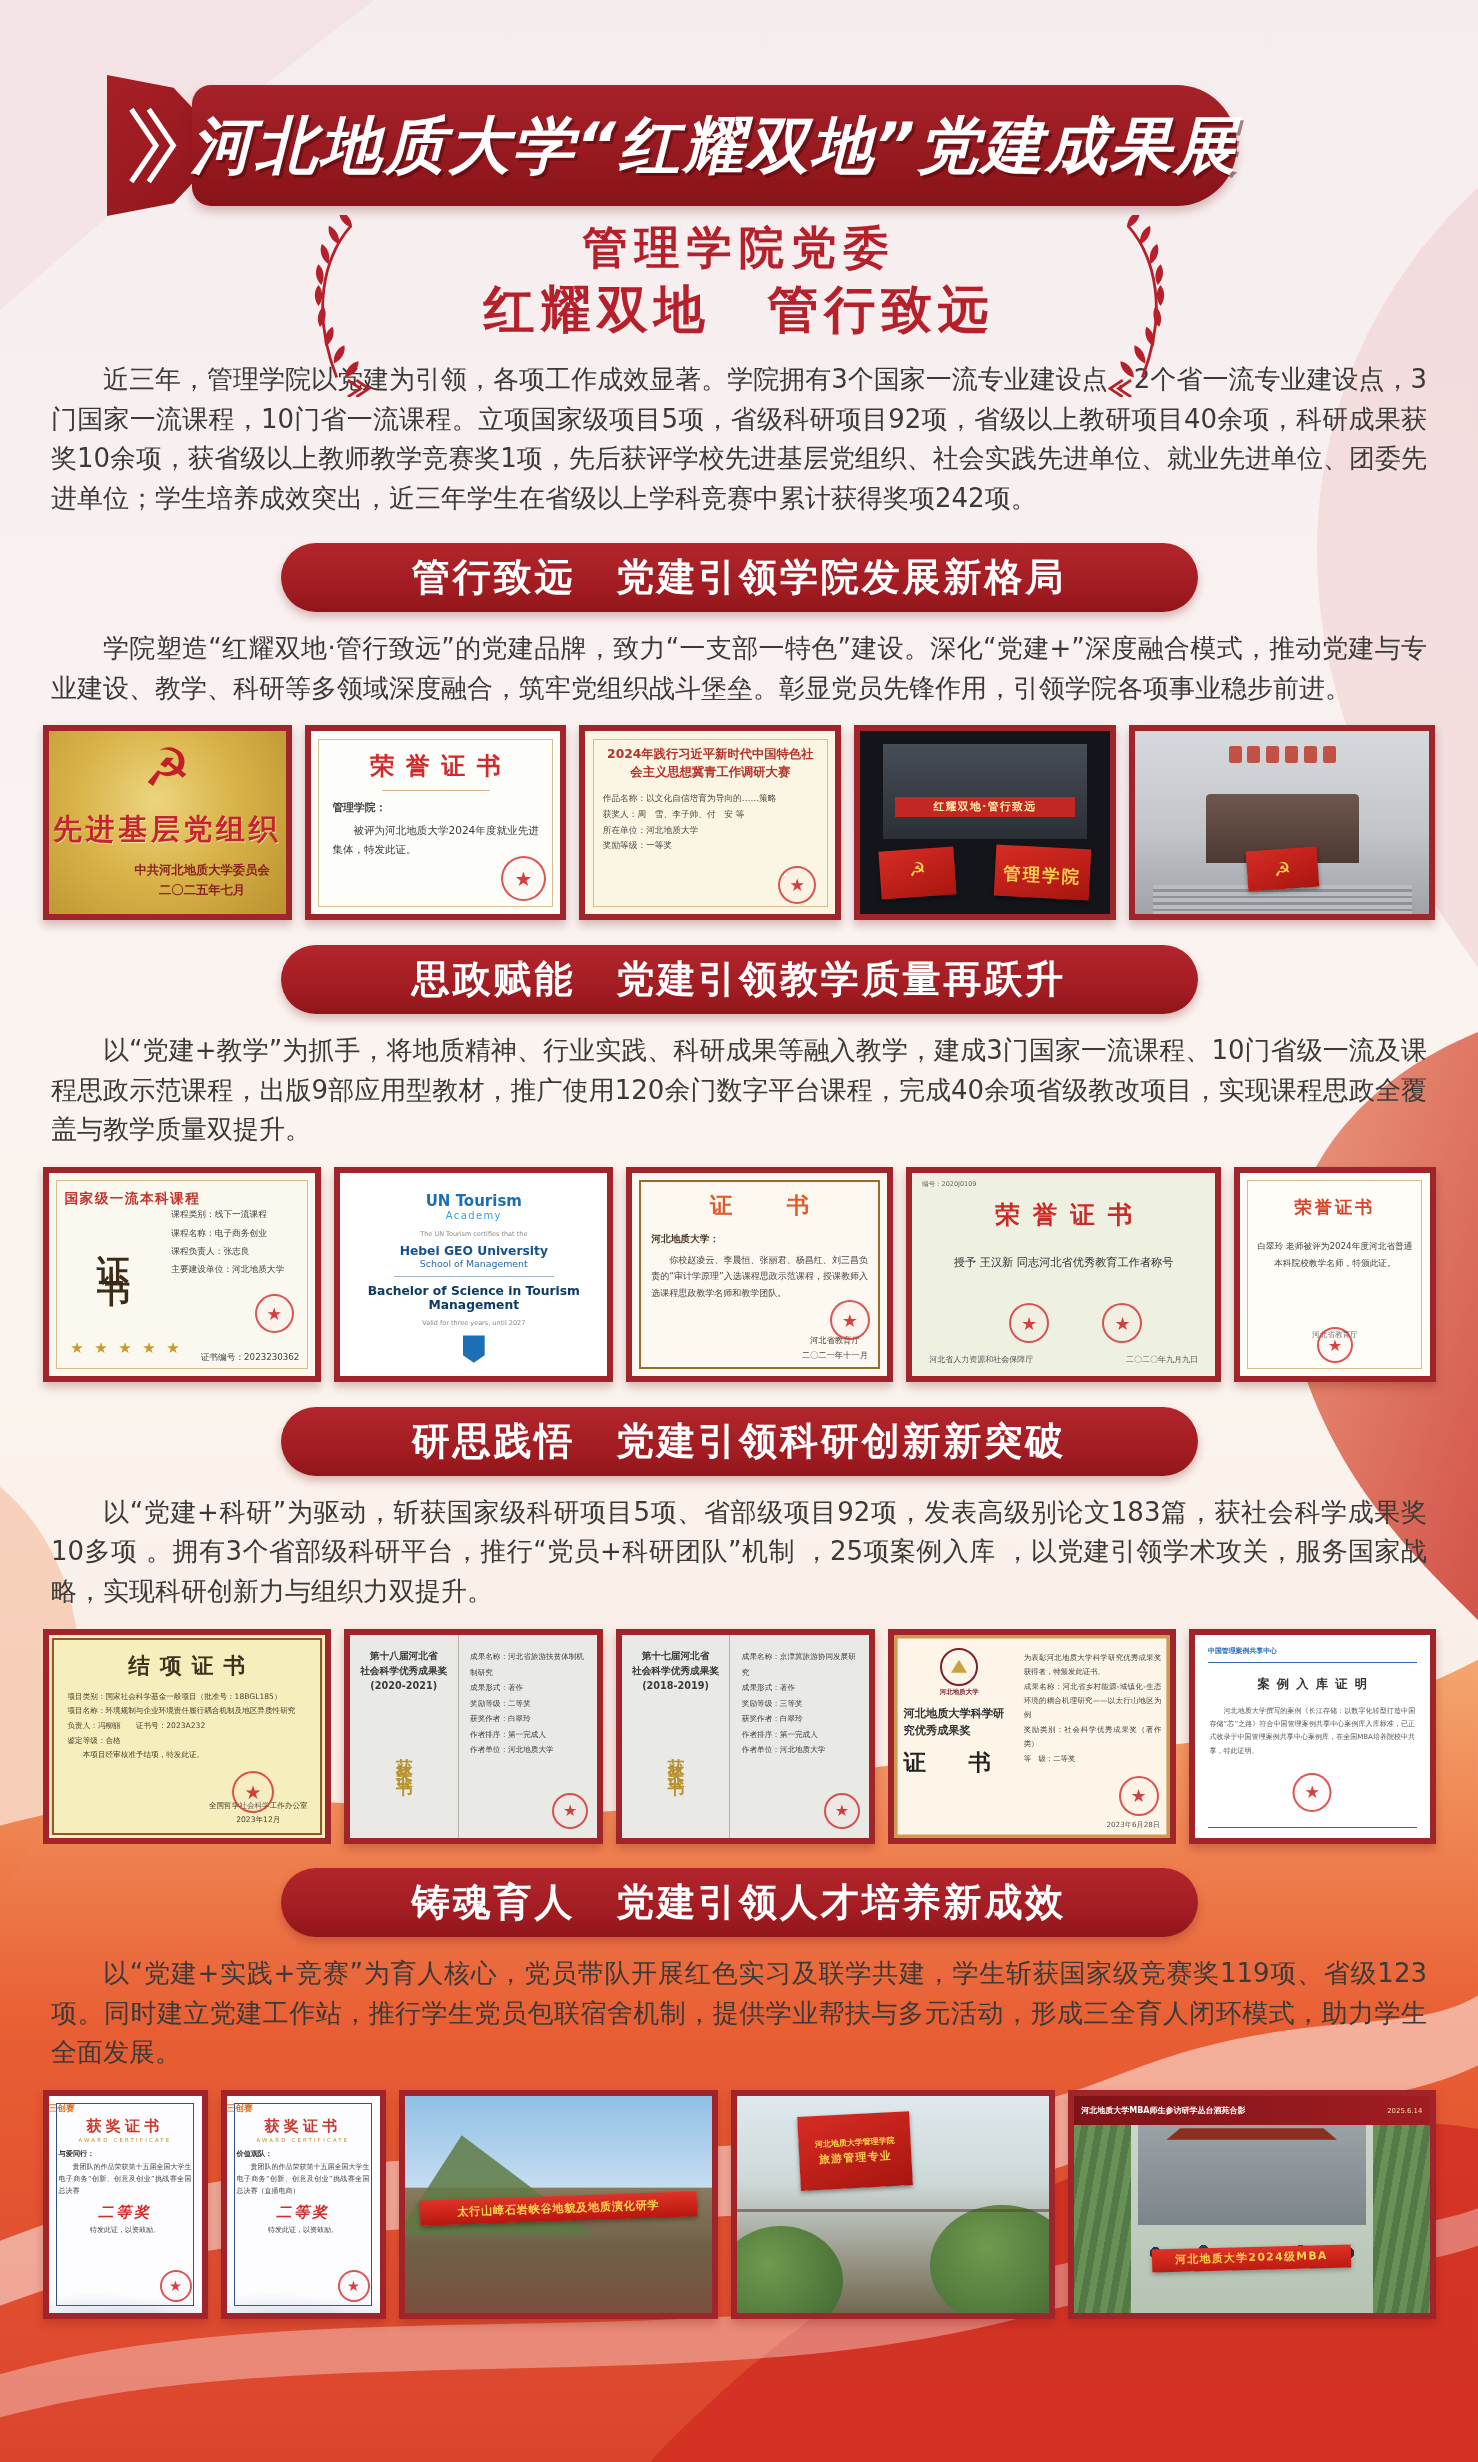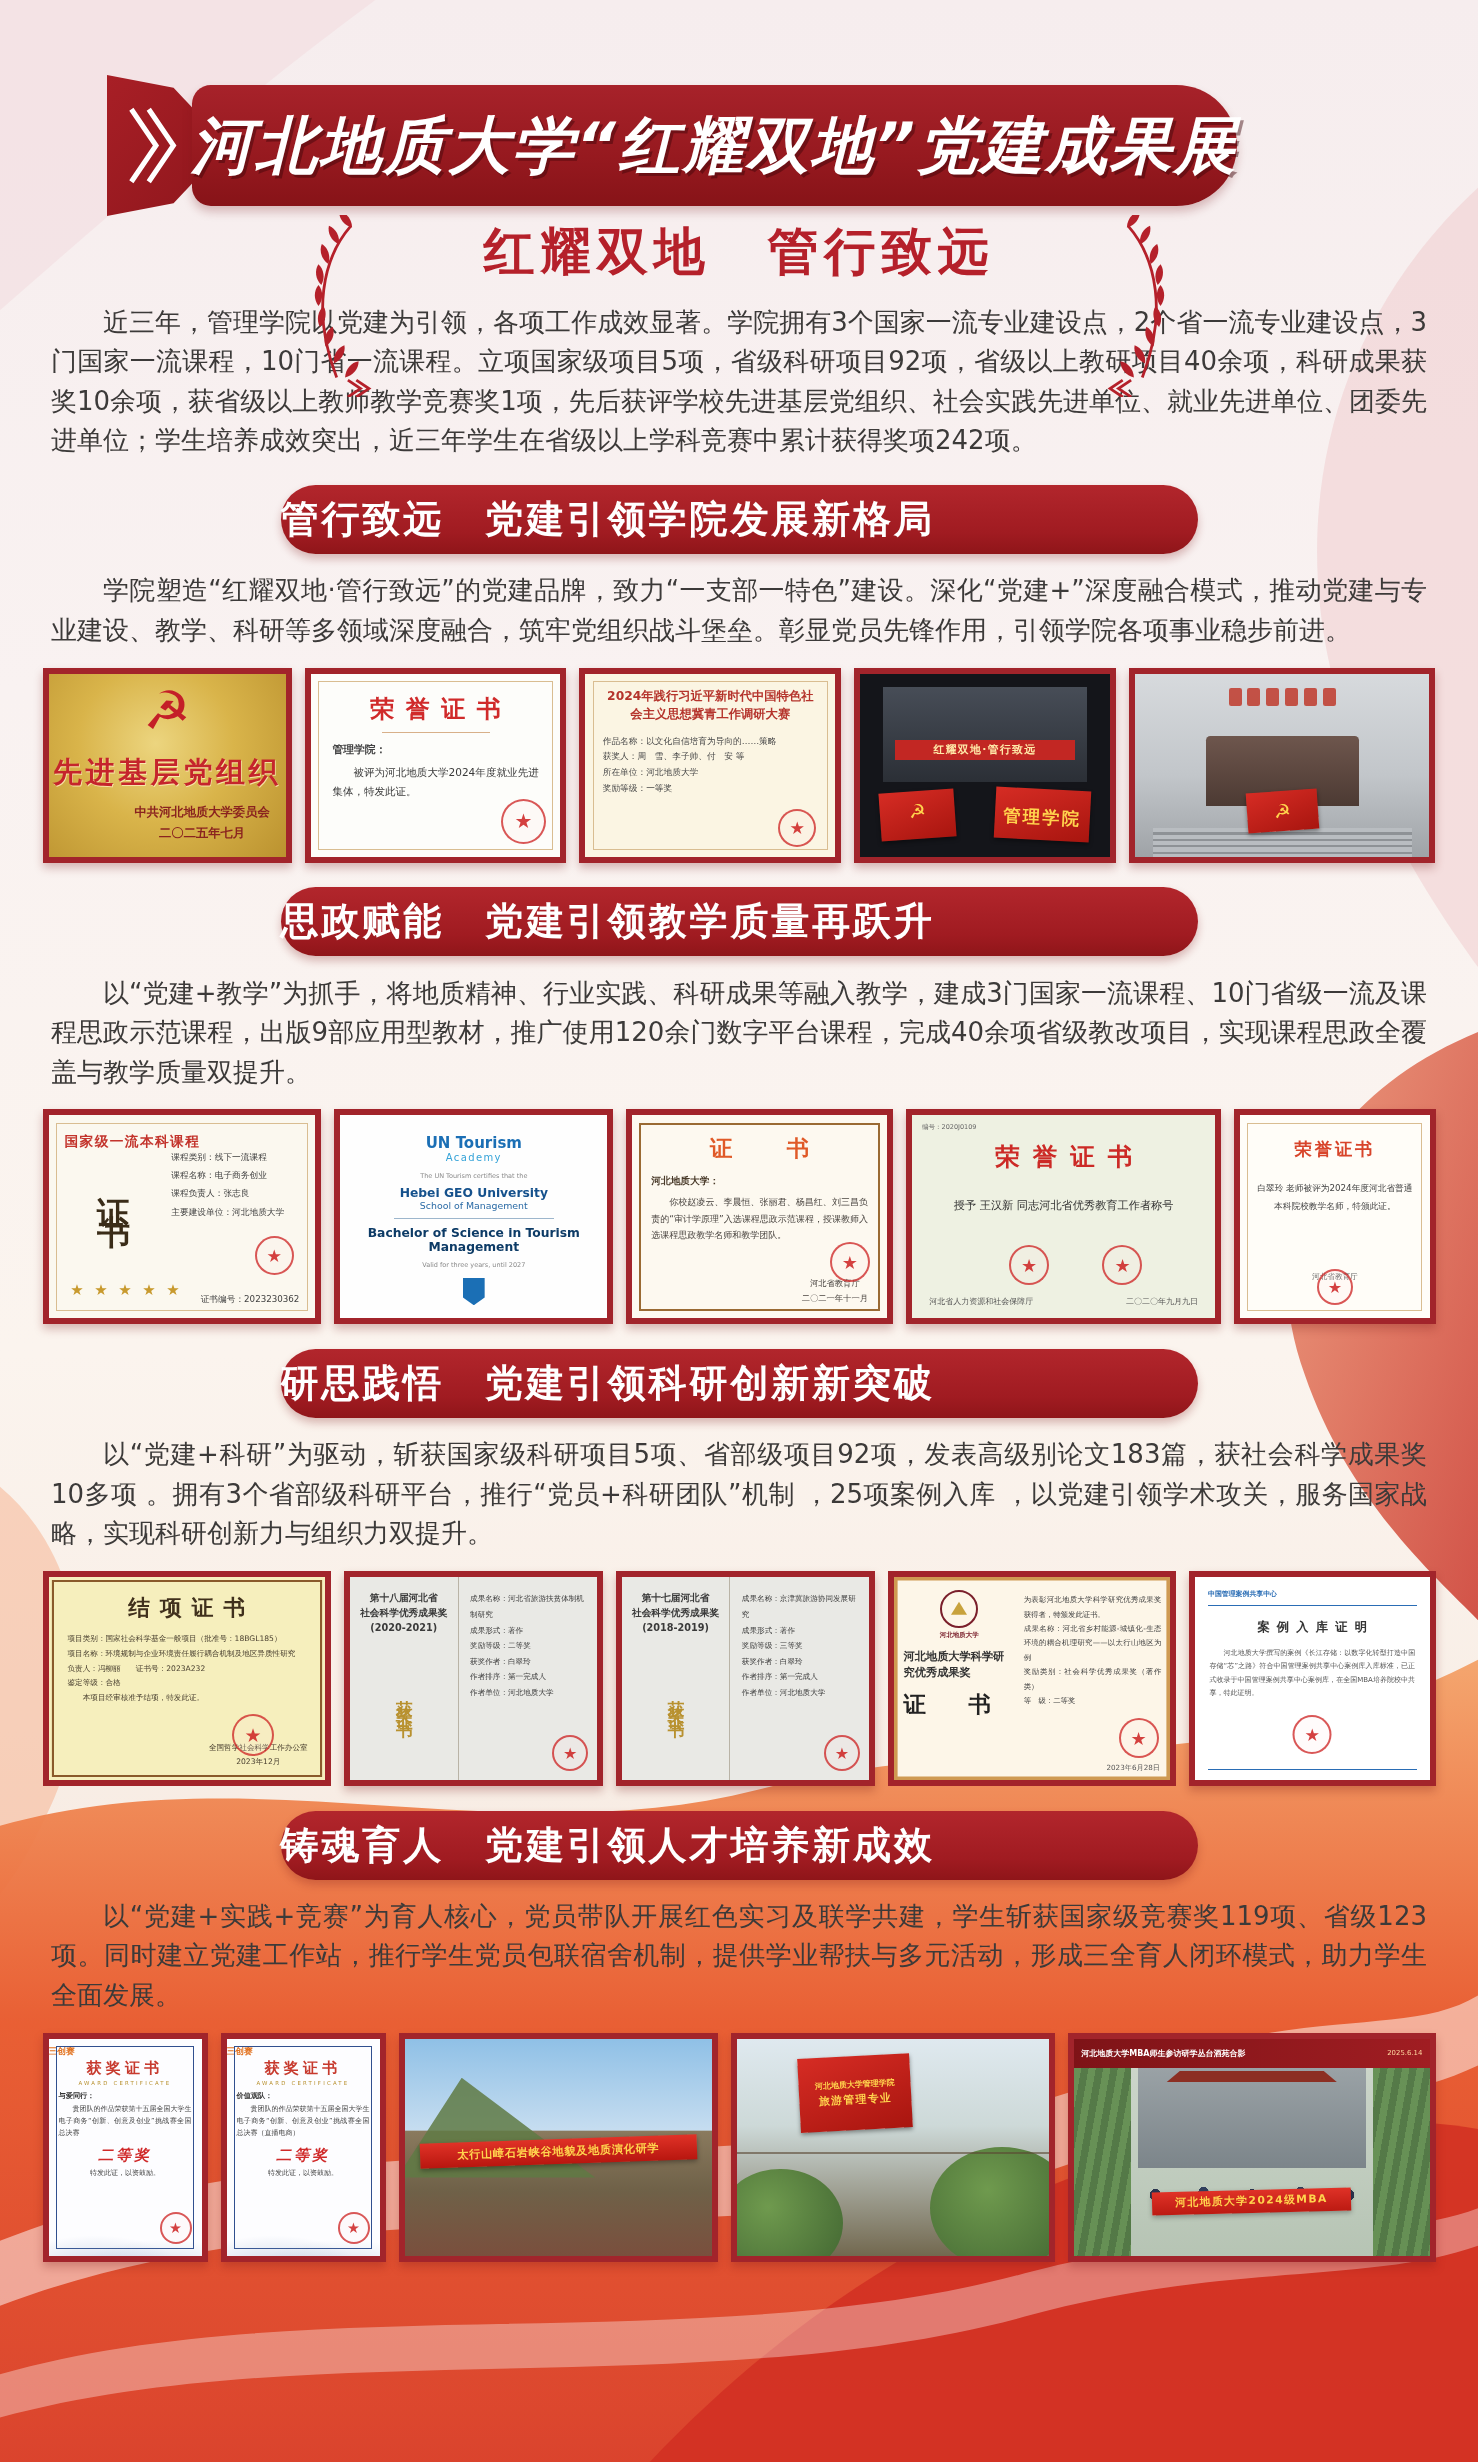--- a/index.html
+++ b/index.html
@@ -36,21 +36,21 @@
   .laurel.left { left:26px; }
   .laurel.right { right:26px; transform:scaleX(-1); }
 
   
   .para { width:1376px; margin:17.3px auto 0; font-size:26px; line-height:1.52;
     text-align:justify; text-indent:2em; color:#3c3a39; }
 
   
   .pill { width:917px; height:69px; margin:24.5px auto 0; border-radius:35px;
     background:linear-gradient(180deg,#b2262c 0%,#a01b21 70%,#8f1519 100%);
-    display:flex; align-items:center; 
+    display:flex; align-items:center; justify-content:center;
     box-shadow:0 5px 8.7px rgba(130,25,25,.28); }
   .pill span { color:#fff; font-size:38px; font-weight:bold; letter-spacing:2.9px; white-space:nowrap; }
 
   
   .row { width:1393px; margin:17.3px auto 0; display:flex; gap:13px; }
   .card { position:relative; border:6.5px solid #a2242b; background:#fff; overflow:hidden;
     box-shadow:0 5px 8.7px rgba(120,20,20,.28); flex:1 1 0; }
   .row1 .card { height:195px; }
   .row2 .card { height:215px; }
   .row3 .card { height:215px; }
@@ -290,20 +290,21 @@
     </div>
   </div>
 
   <div class="subtitle-wrap">
     <svg class="laurel left" viewBox="0 0 150 260">
         <use href="#laurelG"></use>
       </svg>
     <svg class="laurel right" viewBox="0 0 150 260">
         <use href="#laurelG"></use>
       </svg>
+    <div class="subtitle-l1">管理学院党委</div>
     <div class="subtitle-l2">红耀双地　管行致远</div>
   </div>
 
   <div class="para">近三年，管理学院以党建为引领，各项工作成效显著。学院拥有3个国家一流专业建设点，2个省一流专业建设点，3门国家一流课程，10门省一流课程。立项国家级项目5项，省级科研项目92项，省级以上教研项目40余项，科研成果获奖10余项，获省级以上教师教学竞赛奖1项，先后获评学校先进基层党组织、社会实践先进单位、就业先进单位、团委先进单位；学生培养成效突出，近三年学生在省级以上学科竞赛中累计获得奖项242项。</div>
 
   <div class="pill">
       <span>管行致远　党建引领学院发展新格局</span>
     </div>
   <div class="para">学院塑造“红耀双地·管行致远”的党建品牌，致力“一支部一特色”建设。深化“党建+”深度融合模式，推动党建与专业建设、教学、科研等多领域深度融合，筑牢党组织战斗堡垒。彰显党员先锋作用，引领学院各项事业稳步前进。</div>
   <div class="row row1">

